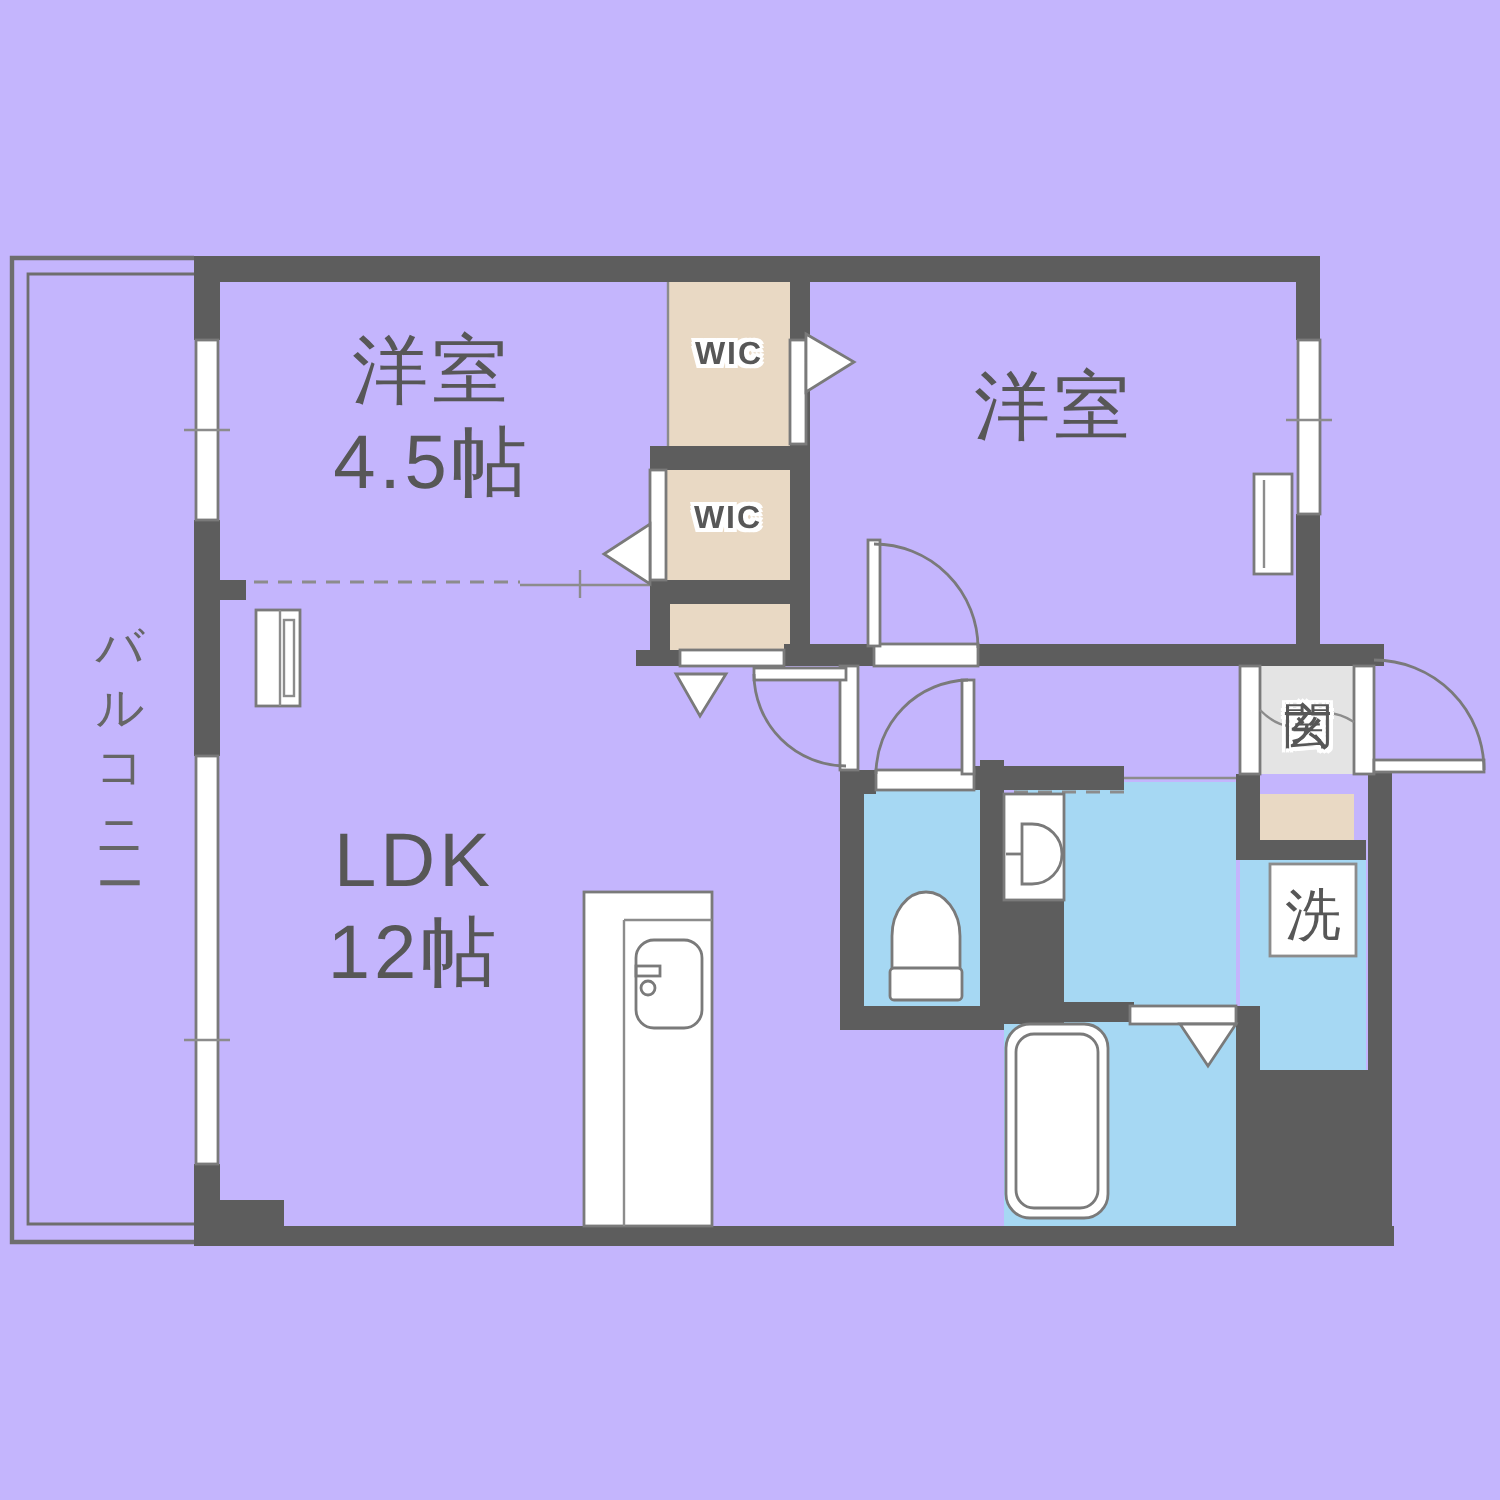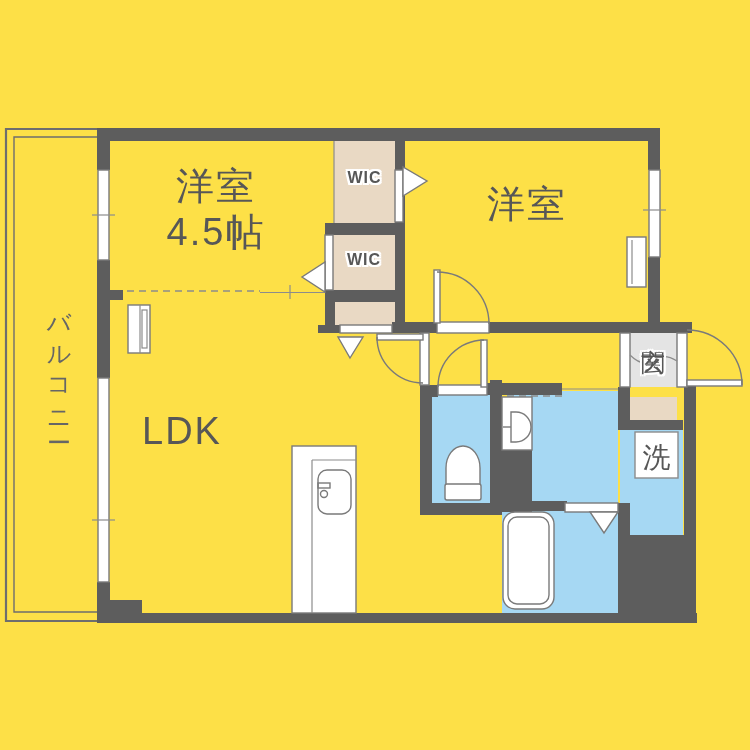--- a/index.html
+++ b/index.html
@@ -1,16 +1,16 @@
 <!DOCTYPE html>
 <html style="--wall: #5d5d5d; --closet: #e9d9c4; --wet: #a6d8f3; --entrance_floor: #e4e4e4; --line: #7a7a7a; --label: #575757;"><head>
 <meta charset="utf-8">
 <style>
   html,body{margin:0;padding:0;background:#fff;}
-  #canvas{position:relative;width:750px;height:750px;background:#fde047;overflow:hidden;
+  #canvas{position:relative;width:750px;height:750px;background:#c4b5fd;overflow:hidden;
           font-family:"Liberation Sans",sans-serif;}
   #plan-svg{position:absolute;left:0;top:0;}
   .wall{fill:var(--wall,#5d5d5d);}
   .beige{fill:var(--closet,#e9d9c4);}
   .blue{fill:var(--wet,#a6d8f3);}
   .gray{fill:var(--entrance_floor,#e4e4e4);}
   .ws{fill:#ffffff;stroke:var(--line,#7a7a7a);stroke-width:1.4;}
   .ln{fill:none;stroke:var(--line,#7a7a7a);stroke-width:1.4;}
   .thin{fill:none;stroke:#8c8c8c;stroke-width:1.2;}
   .dash{fill:none;stroke:#8c8c8c;stroke-width:1.6;stroke-dasharray:7 5;}
@@ -161,22 +161,23 @@
 
 <div class="lbl room-lbl" style="left:116px;top:163px;width:200px;">
   <span style="display:block">洋室</span>
   <span style="display:block">4.5帖</span>
 </div>
 
 <div class="lbl room-lbl" style="left:427px;top:181px;width:200px;">
   <span style="display:block">洋室</span>
 </div>
 
-<div class="lbl room-lbl" style="left:82px;top:408px;width:200px;">
+<div class="lbl room-lbl" style="left:107px;top:408px;width:200px;">
   <span style="display:block">LDK</span>
+  <span style="display:block">12帖</span>
 </div>
 
 <div class="lbl wic-lbl halo" style="left:334px;top:169px;width:61px;">WIC</div>
 <div class="lbl wic-lbl halo" style="left:333px;top:251px;width:62px;">WIC</div>
 
 <div class="lbl vert halo" style="left:637px;top:330px;font-size:24px;letter-spacing:3px;">玄関</div>
 
 <div class="lbl halo" style="left:635px;top:439px;width:43px;font-size:28px;">洗</div>
 
 <div class="lbl vert" style="left:43px;top:296px;font-size:24px;letter-spacing:6px;color:#666;">バルコニー</div>

